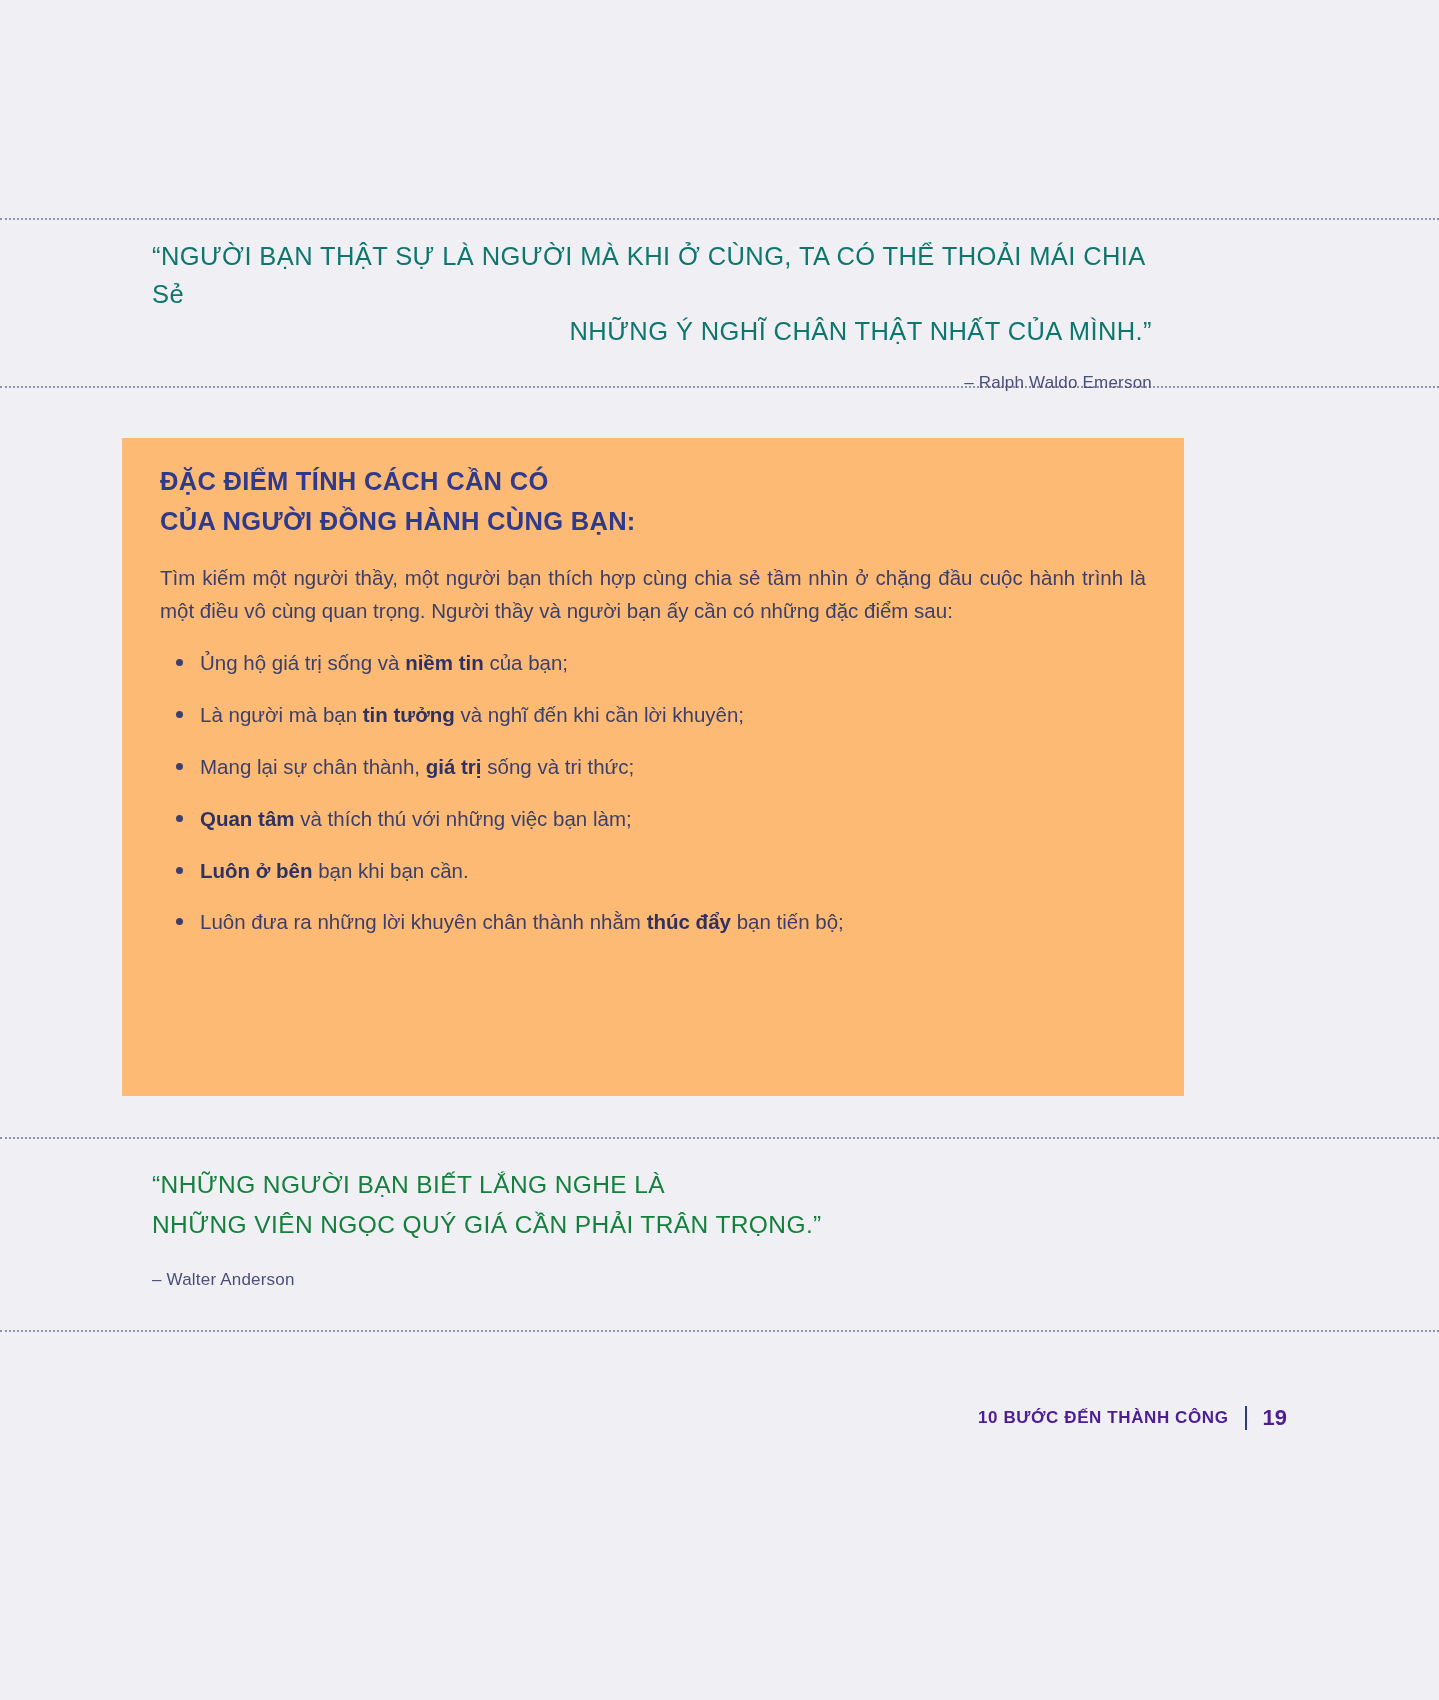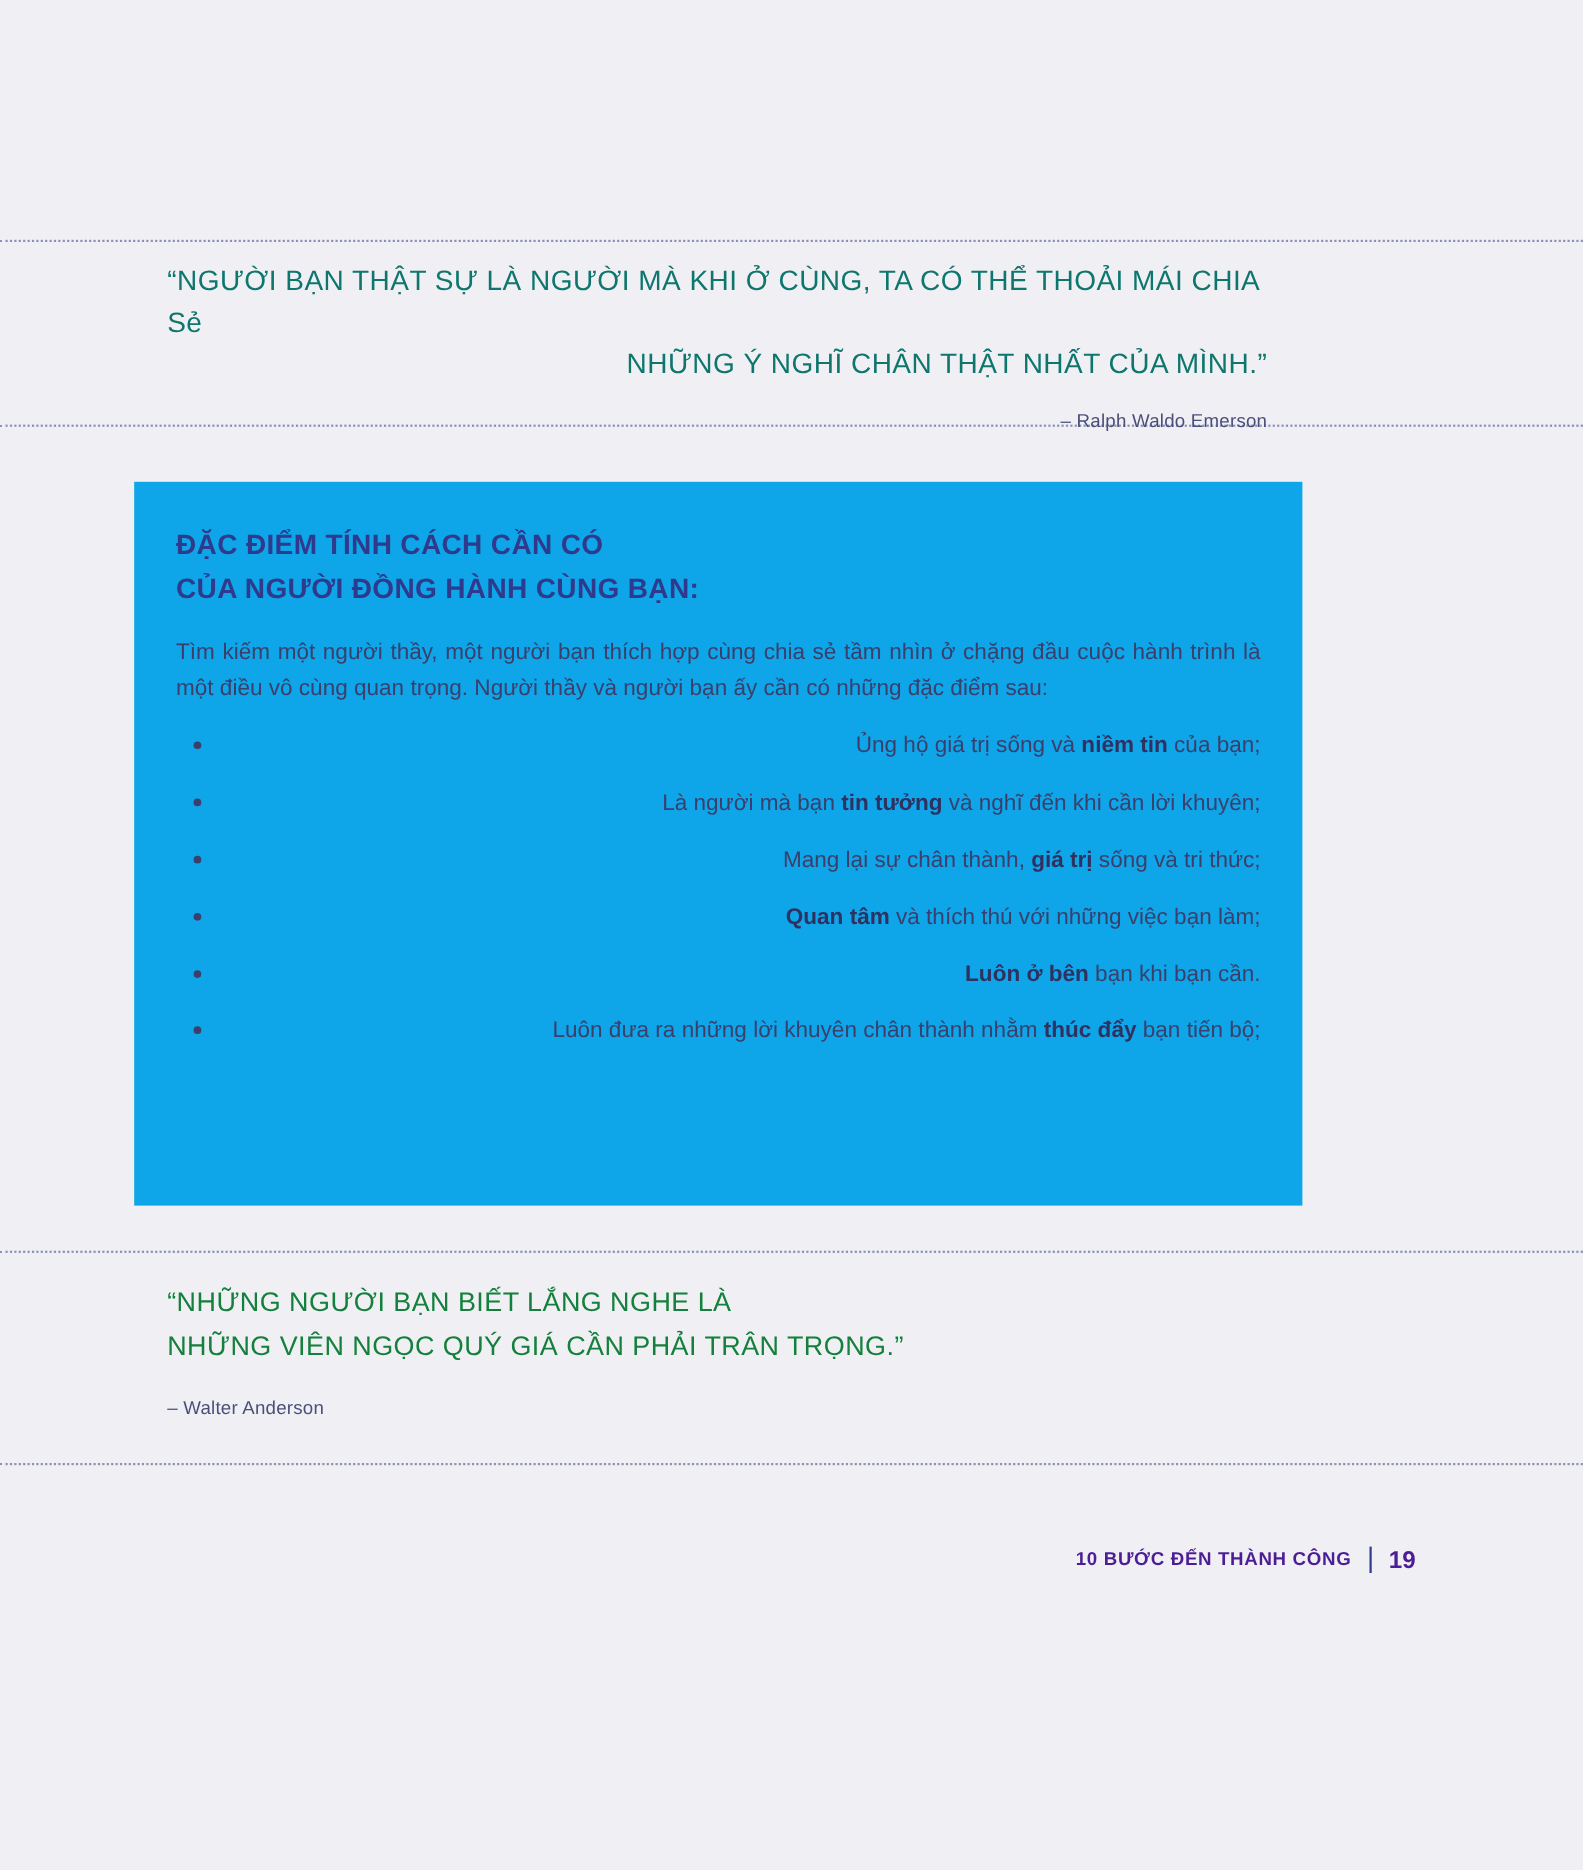--- a/index.html
+++ b/index.html
@@ -59,44 +59,43 @@
     letter-spacing: 0.2px;
   }
 
   
   .panel {
     position: absolute;
     left: 122px;
     top: 438px;
     width: 1062px;
     height: 658px;
-    background: #0ea5e9;
+    background: #fdba74;
     box-sizing: border-box;
-    padding: 39px 38px 34px 38px;
+    padding: 24px 38px 34px 38px;
   }
   .panel h1 {
     margin: 0;
     font-size: 25.5px;
     font-weight: bold;
     color: #2f3a8c;
     line-height: 1.55;
     letter-spacing: 0.3px;
   }
   .panel .intro {
     margin: 20px 0 12px 0;
     font-size: 20.5px;
     line-height: 1.62;
     color: #3b3f6b;
     text-align: justify;
   }
   .bullets {
     margin: 20px 0 0 0;
     padding: 0;
     list-style: none;
-    text-align: right;
   }
   .bullets li {
     position: relative;
     padding-left: 40px;
     margin-bottom: 19px;
     font-size: 20.5px;
     line-height: 1.6;
     color: #3b3f6b;
   }
   .bullets li .dot {

